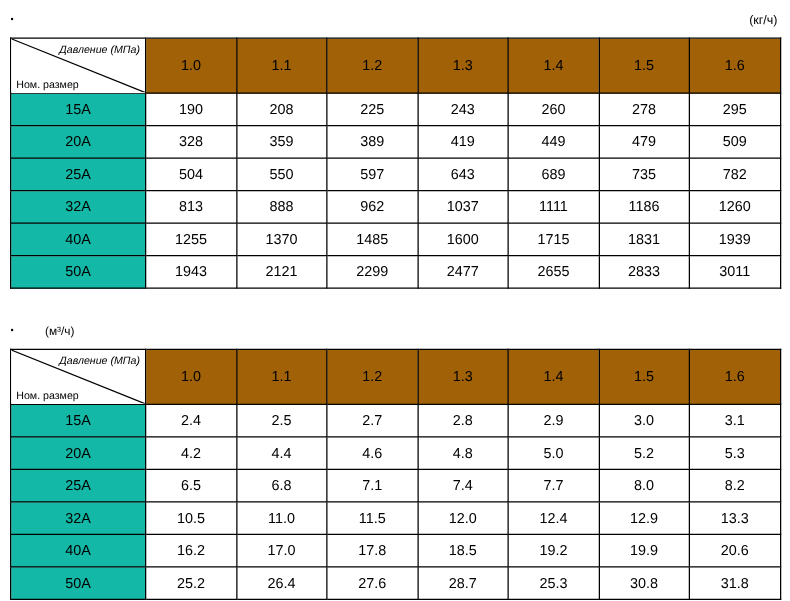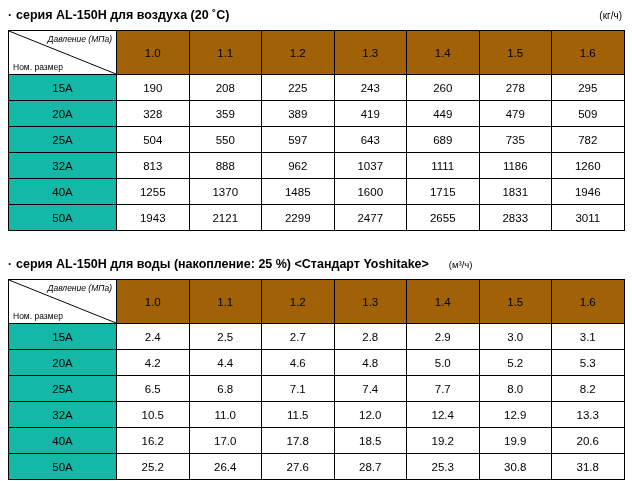--- a/index.html
+++ b/index.html
@@ -111,21 +111,20 @@
 
   .gap { height: 26px; }
 </style>
 </head>
 <body>
 
 <div class="page">
 
   <div class="section-head">
     <span class="bullet">·</span>
-    <span>серия AL-150H для воздуха (20 ˚C)</span>
     <span class="unit">(кг/ч)</span>
   </div>
 
   <table class="spec">
     <colgroup>
       <col class="c0">
         <col class="cx">
         <col class="cx">
         <col class="cx">
         <col class="cx">
@@ -193,40 +192,39 @@
         <td class="val">1260</td>
       </tr>
       <tr>
         <td class="rowhead">40А</td>
         <td class="val">1255</td>
         <td class="val">1370</td>
         <td class="val">1485</td>
         <td class="val">1600</td>
         <td class="val">1715</td>
         <td class="val">1831</td>
-        <td class="val">1946</td>
+        <td class="val">1939</td>
       </tr>
       <tr>
         <td class="rowhead">50А</td>
         <td class="val">1943</td>
         <td class="val">2121</td>
         <td class="val">2299</td>
         <td class="val">2477</td>
         <td class="val">2655</td>
         <td class="val">2833</td>
         <td class="val">3011</td>
       </tr>
     </tbody>
   </table>
 
   <div class="gap"></div>
 
   <div class="section-head">
     <span class="bullet">·</span>
-    <span>серия AL-150H для воды (накопление: 25 %) &lt;Стандарт Yoshitake&gt;</span>
     <span class="unit-inline">(м³/ч)</span>
   </div>
 
   <table class="spec">
     <colgroup>
       <col class="c0">
         <col class="cx">
         <col class="cx">
         <col class="cx">
         <col class="cx">

